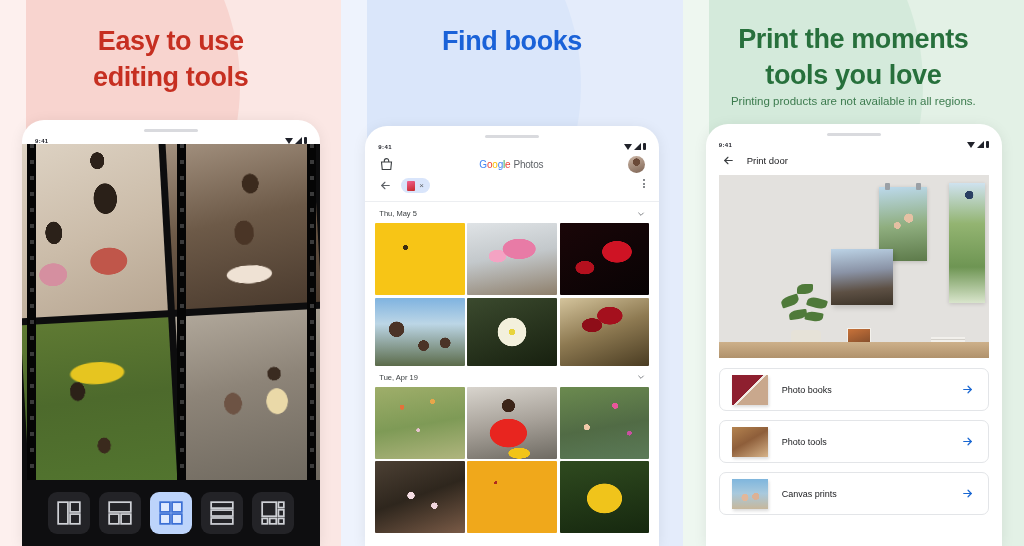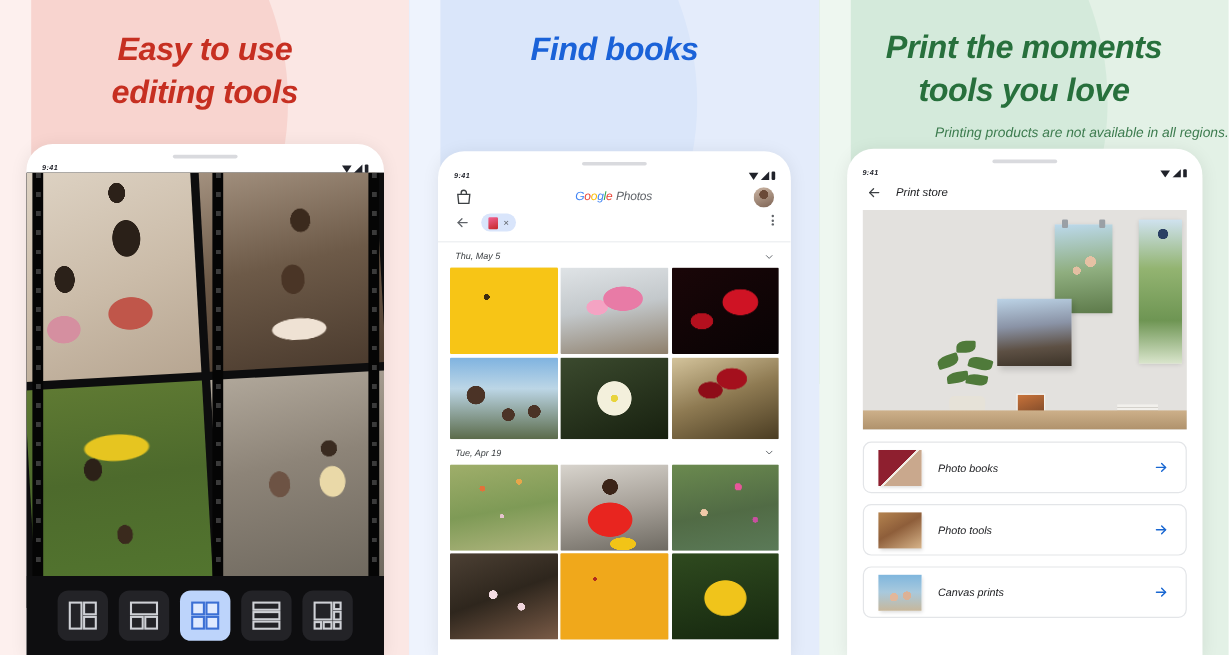--- a/index.html
+++ b/index.html
@@ -2,21 +2,21 @@
 <html><head>
 <meta charset="utf-8">
 <style>
   * { box-sizing: border-box; margin: 0; padding: 0; }
   html, body {
     width: 1024px; height: 546px;
     overflow: hidden;
     font-family: "Liberation Sans", sans-serif;
     background: #ffffff;
   }
-  .stage { position: relative; width: 1024px; height: 546px; display: flex; font-style: italic; }
+  .stage { position: relative; width: 1024px; height: 546px; display: flex; }
 
   
   .panel { position: relative; width: 341.33px; height: 546px; overflow: hidden; }
   .panel.p1 { background: #fbe7e4; }
   .panel.p2 { background: #e4ecfb; }
   .panel.p3 { background: #e3f1e6; }
 
   
   .blob {
     position: absolute; border-radius: 50%;
@@ -39,24 +39,24 @@
     font-weight: 700;
     font-size: 27px;
     line-height: 1.32;
     letter-spacing: -0.4px;
   }
   .p1 .heading { color: #c62f21; }
   .p2 .heading { color: #1a62d8; }
   .p3 .heading { color: #27703c; padding-top: 22px; }
   .subnote {
     position: relative; z-index: 4;
-    text-align: right;
+    text-align: center;
     font-size: 11.5px;
     color: #3c7b4e;
-    margin-top: 12px;
+    margin-top: 2px;
   }
 
   
   .phone {
     position: absolute; z-index: 5;
     background: #ffffff;
     border-radius: 22px 22px 0 0;
     box-shadow: 0 2px 14px rgba(0,0,0,0.08);
     overflow: hidden;
   }
@@ -460,21 +460,21 @@
           <i class="sig-batt"></i>
         </span>
       </div>
 
       <div class="ps-screen">
         <div class="ps-appbar">
           <svg class="back-arrow" viewBox="0 0 24 24" fill="none" stroke="#3c4043" stroke-width="2" stroke-linecap="round" stroke-linejoin="round">
             <path d="M19 12H5"></path>
               <path d="M11 6l-6 6 6 6"></path>
           </svg>
-          <span class="ps-title">Print store</span>
+          <span class="ps-title">Print door</span>
         </div>
 
         <div class="ps-banner">
           <div class="wall-tall"></div>
           <div class="wall-poster">
             <span class="clip" style="left:6px"></span>
             <span class="clip" style="right:6px"></span>
           </div>
           <div class="wall-canvas"></div>
           <div class="plant">

